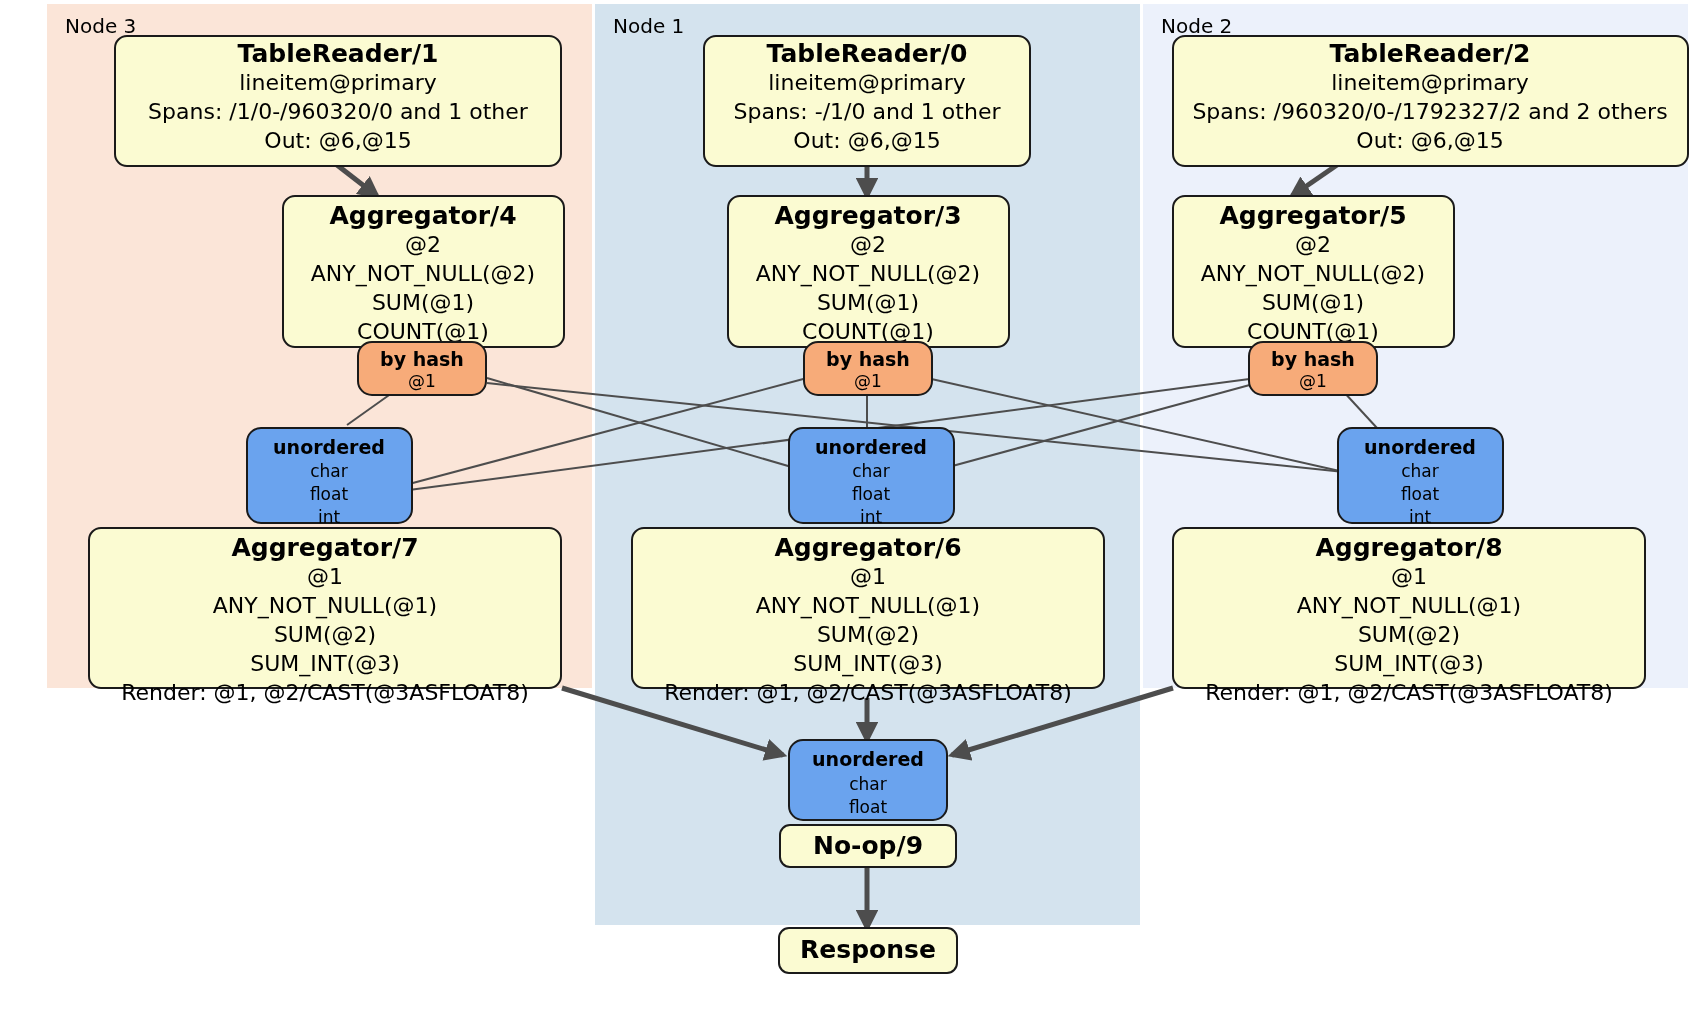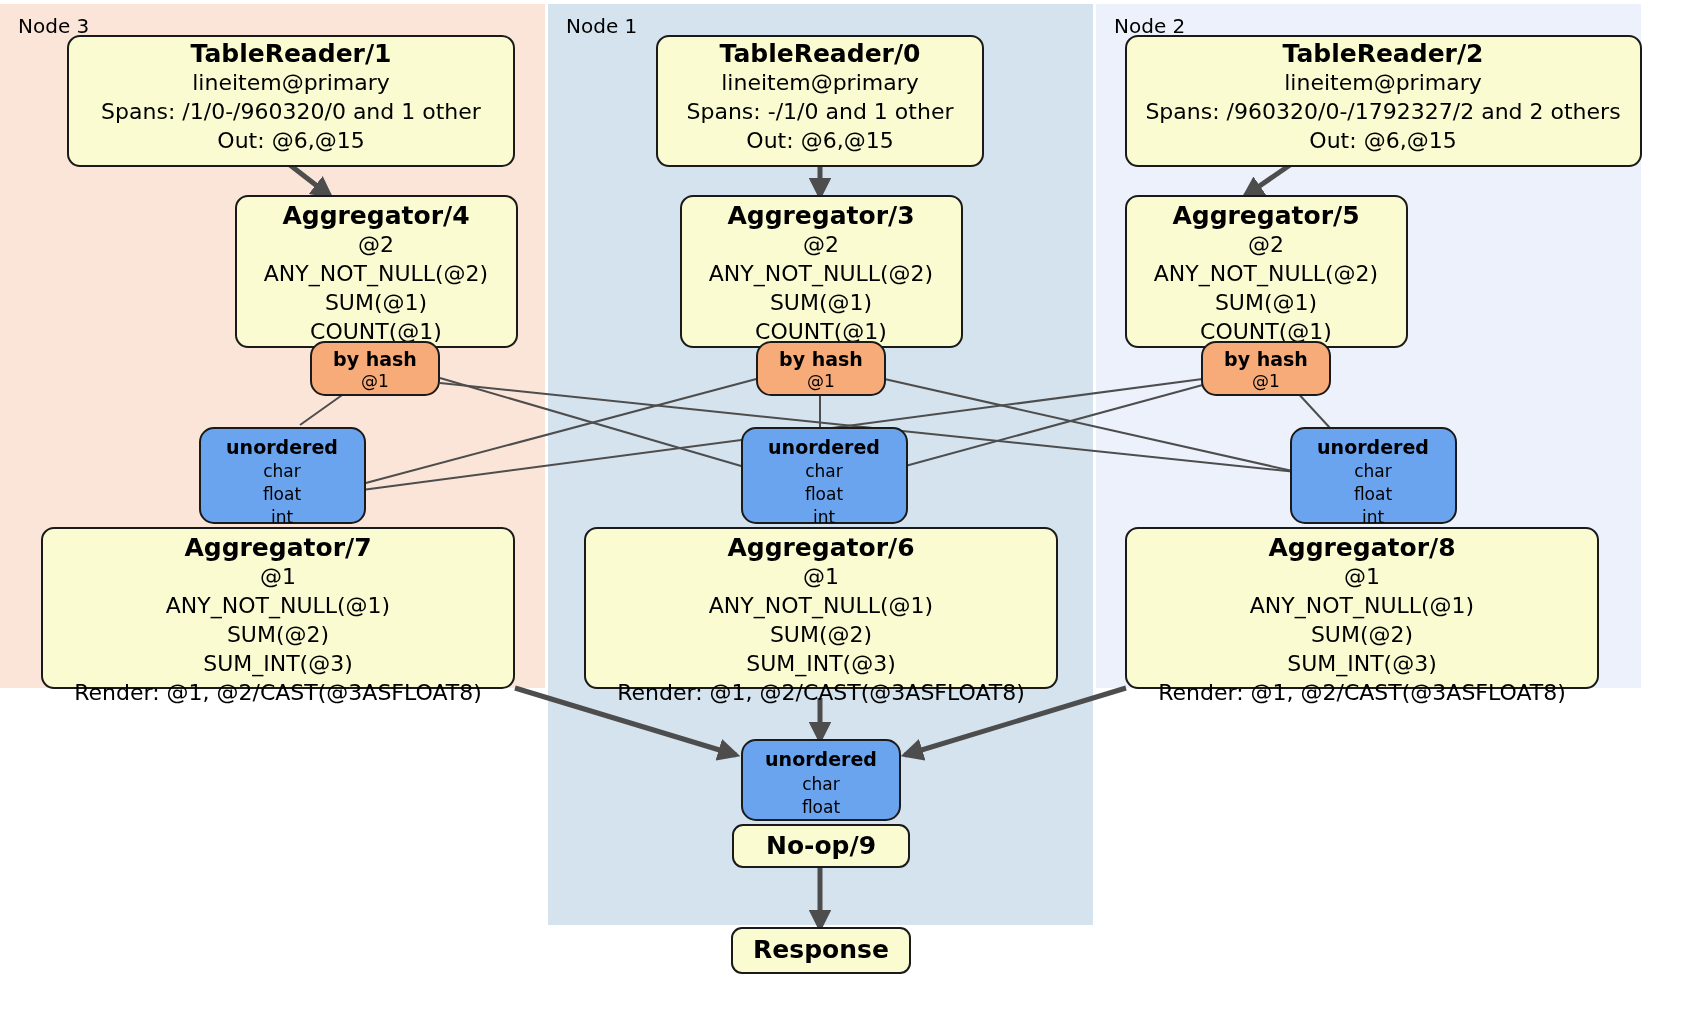--- a/index.html
+++ b/index.html
@@ -11,20 +11,21 @@
   body {
     width: 1706px;
     height: 1016px;
     font-family: "DejaVu Sans", "Liberation Sans", sans-serif;
     overflow: hidden;
   }
   #diagram {
     position: relative;
     width: 1436px;
     height: 1016px;
+    margin-left: 47px;
   }
   svg#canvas {
     position: absolute;
     top: 0;
     left: 0;
     width: 1706px;
     height: 1016px;
   }
   .node-panel-label {
     font-size: 20px;

